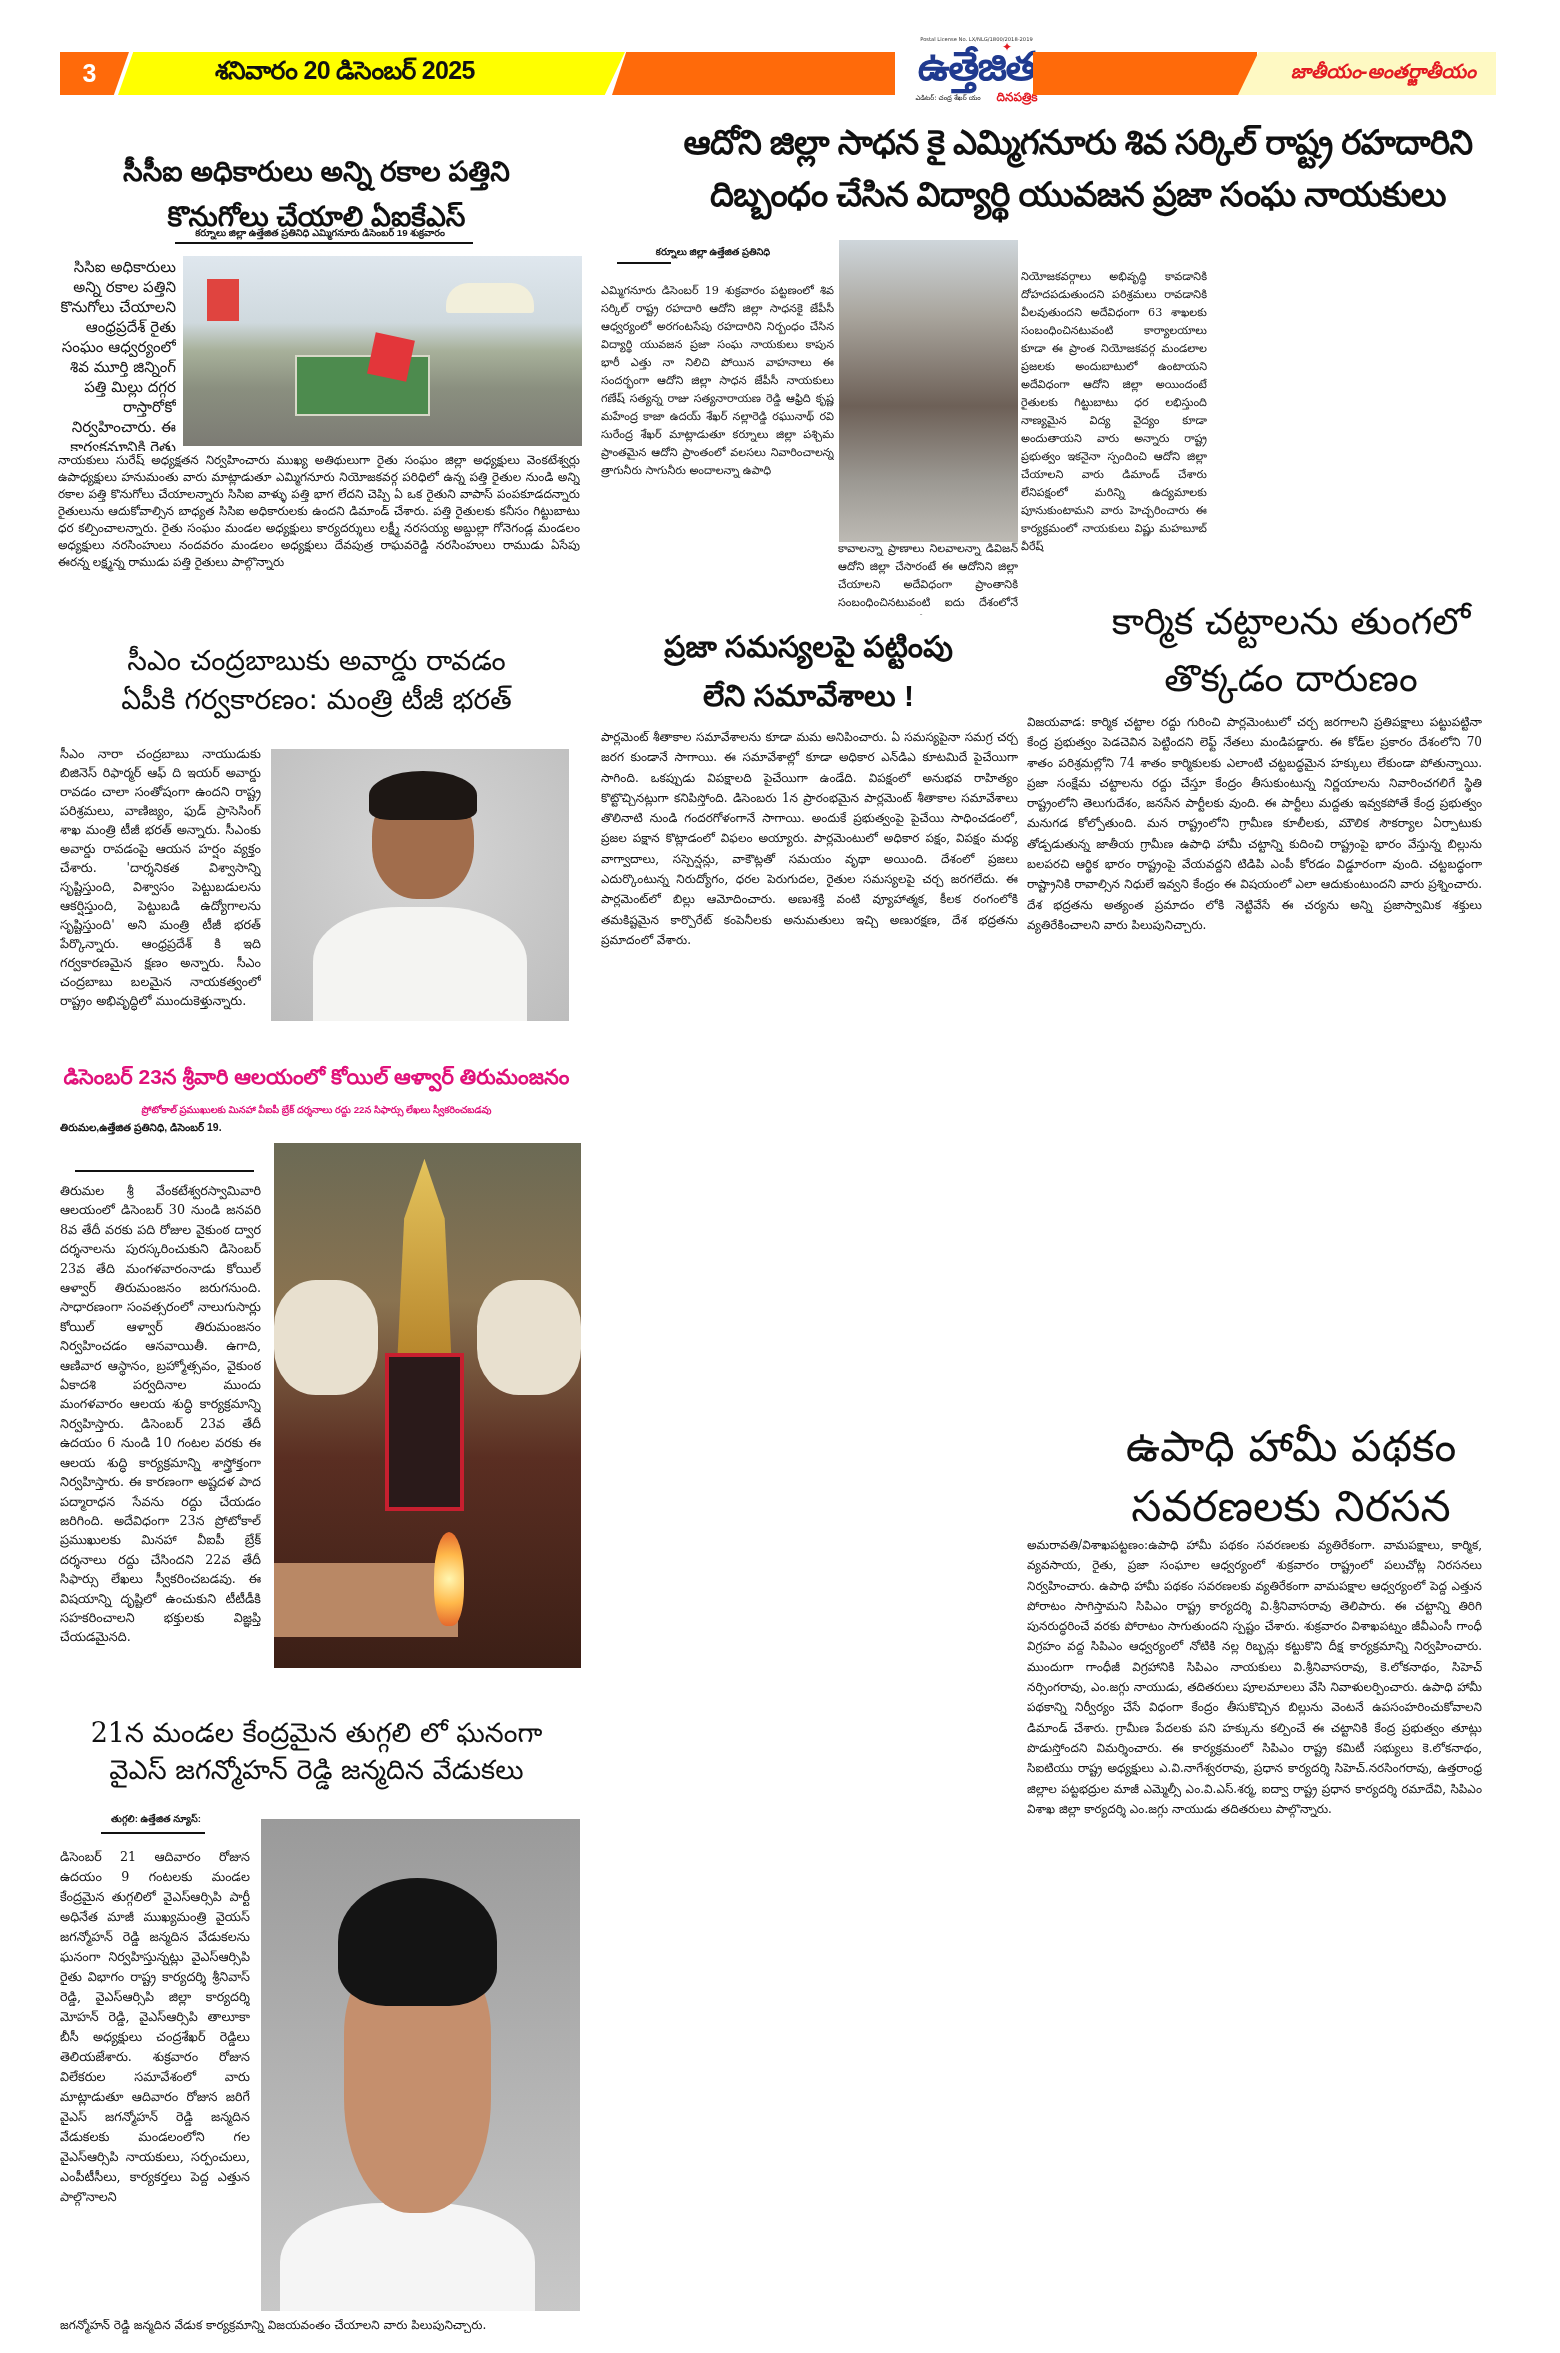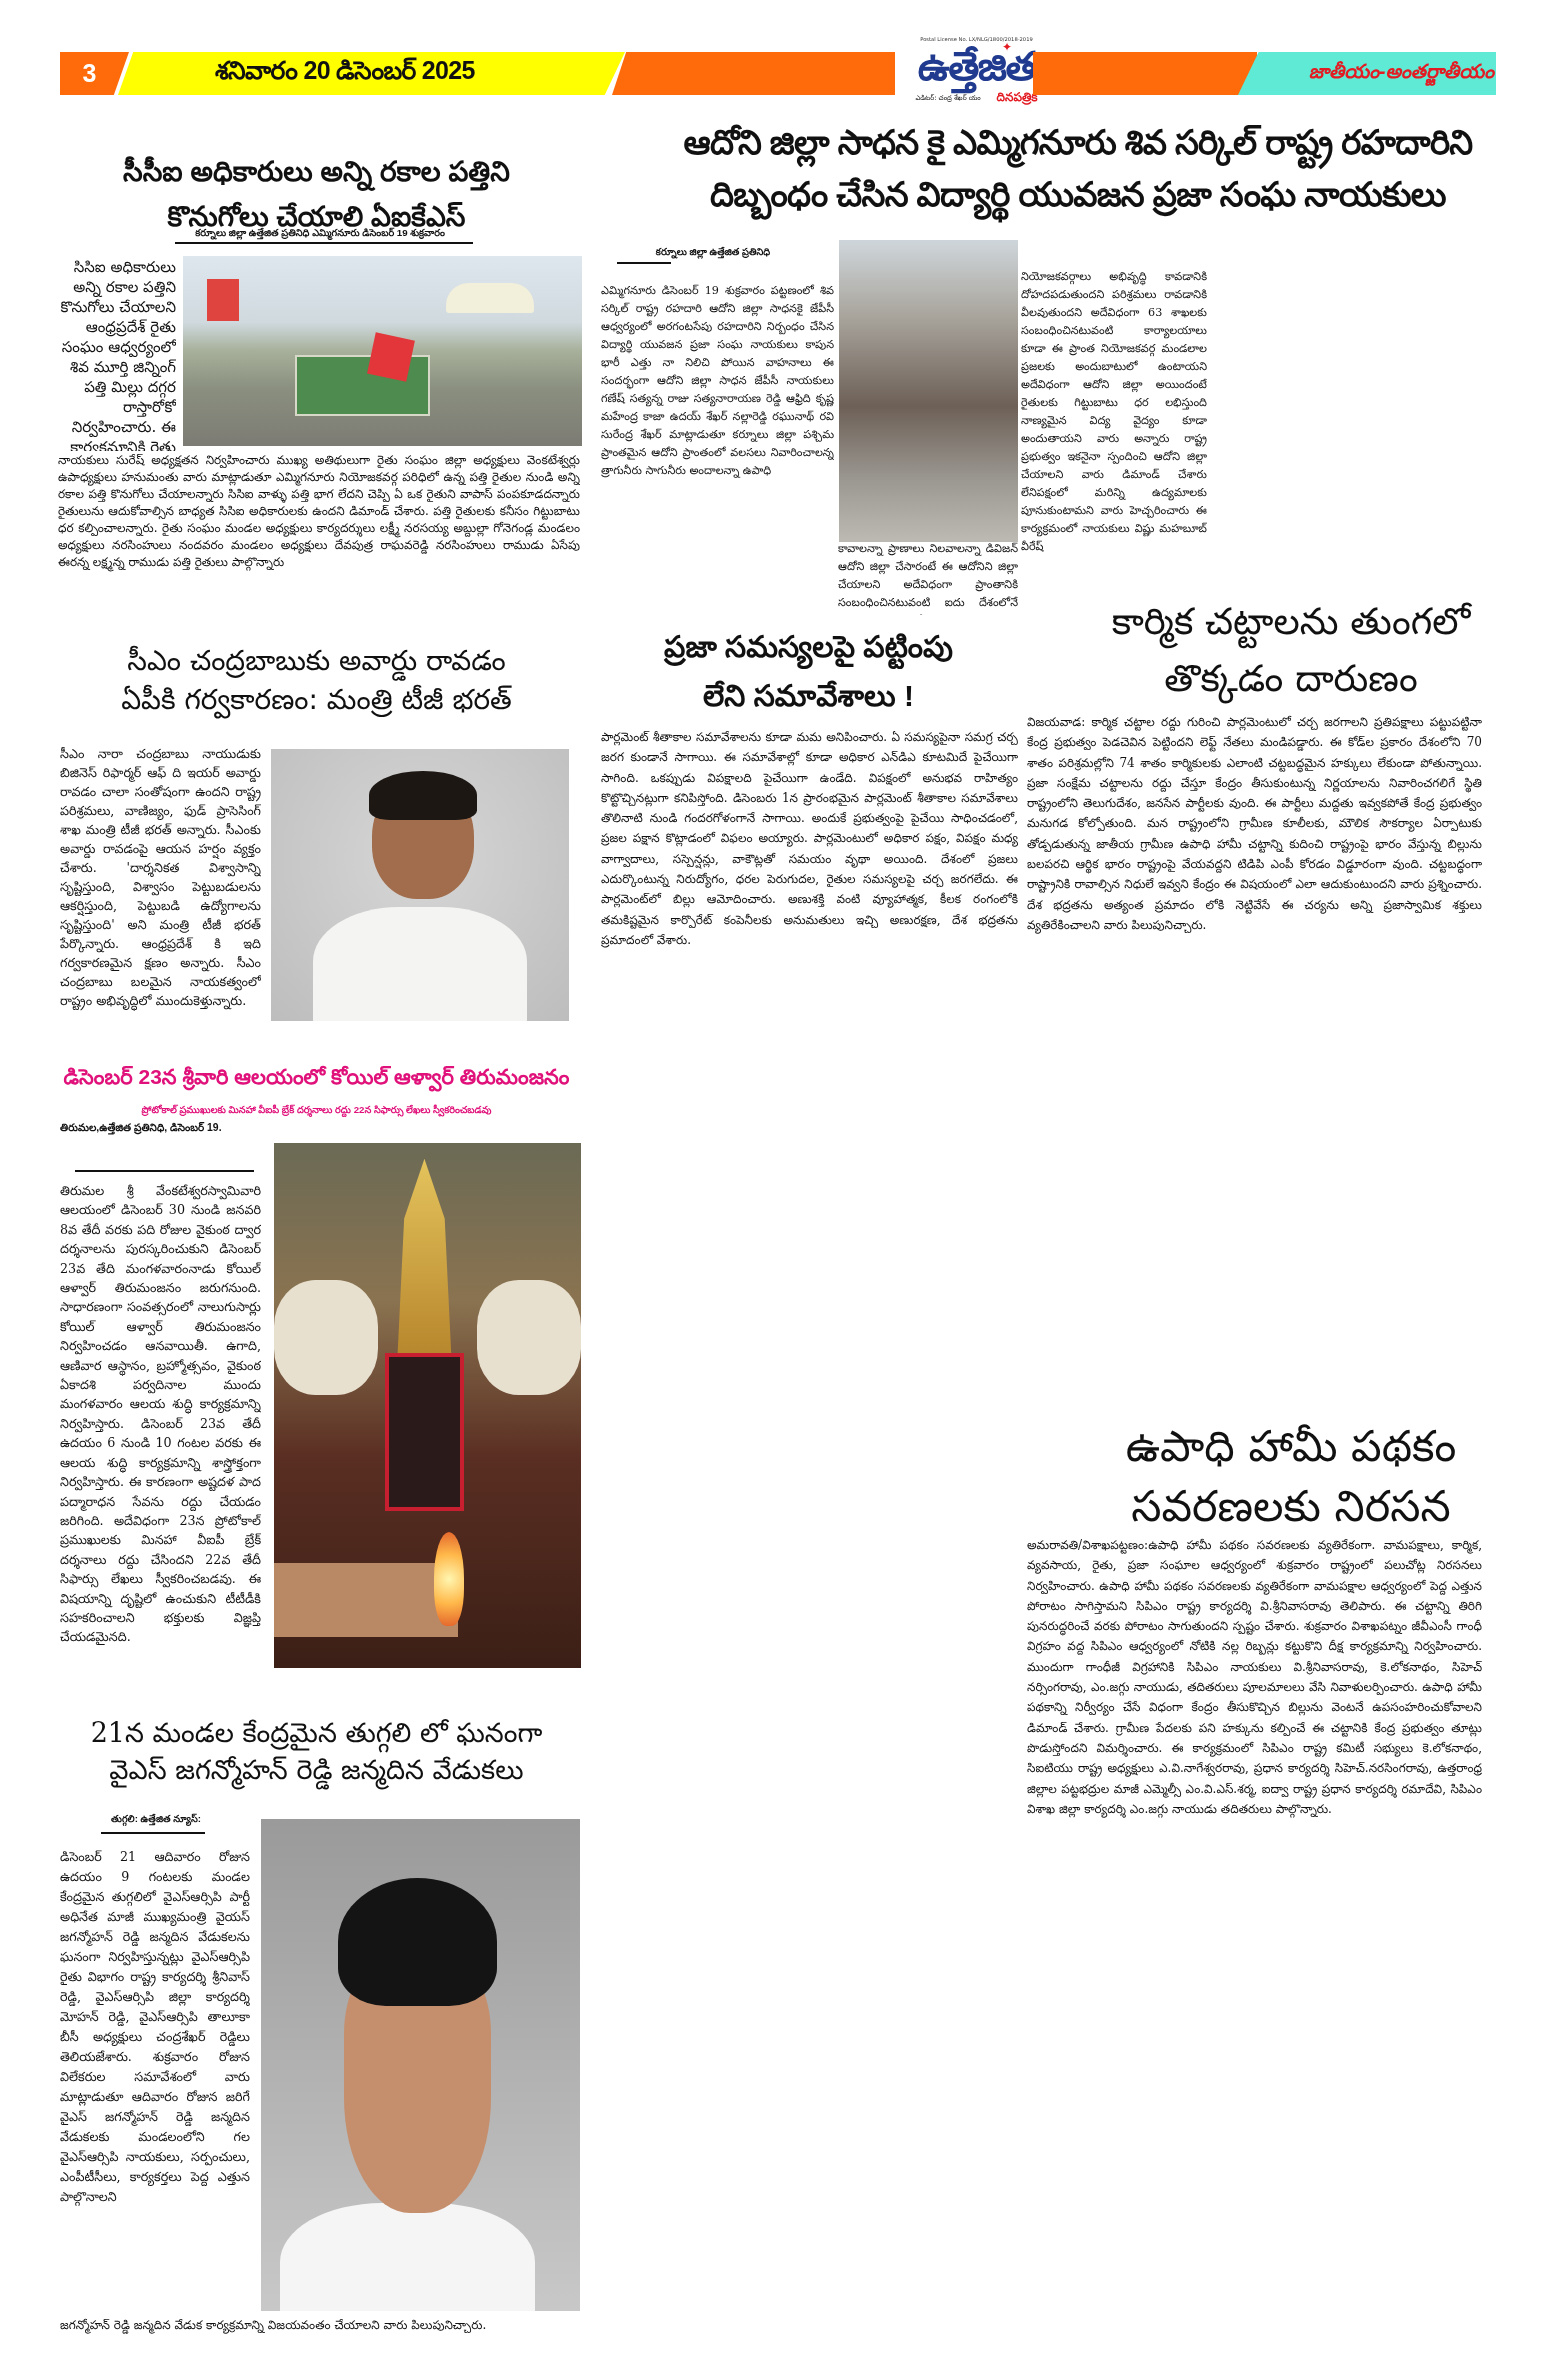--- a/index.html
+++ b/index.html
@@ -19,23 +19,23 @@
     display:flex; align-items:center; padding-left: 97px; color:#111; letter-spacing:-0.7px; }
   .mast .ob1 { position: absolute; left: 552px; top: 0; width: 283px; height: 43px; background: #ff6a0a;
     clip-path: polygon(5% 0,100% 0,100% 100%,0 100%); }
   .mast .logo { position: absolute; left: 842px; top: -16.4px; width: 149px; height: 82px; text-align:center; }
   .mast .logo .lic { font-size: 5.2px; color:#333; }
   .mast .logo .name { font: bold 40px "DejaVu Serif", serif; color:#203a8f; line-height: 48px; letter-spacing: -1.5px; }
   .mast .logo .bird { position:absolute; right: 39px; top: 4.5px; color:#e31b23; font-size: 12px; }
   .mast .logo .tag { display:flex; justify-content:space-between; align-items:center; font-size: 6.7px; padding: 0 13.4px; }
   .mast .logo .tag .dp { color:#e31b23; font-weight:bold; font-size: 12px; }
   .mast .ob2 { position: absolute; left: 973px; top: 0; width: 224px; height: 43px; background: #ff6a0a; }
-  .mast .sect { position: absolute; left: 1178px; top: 0; width: 258px; height: 43px; background: #5eead4;
+  .mast .sect { position: absolute; left: 1178px; top: 0; width: 258px; height: 43px; background: #fef9c3;
     clip-path: polygon(8% 0,100% 0,100% 100%,0 100%); color:#e31b23; font: italic bold 19.4px "Liberation Sans", sans-serif;
-    display:flex; align-items:center; justify-content:flex-end; padding-right: 2px; }
+    display:flex; align-items:center; justify-content:flex-end; padding-right: 20px; }
 
   
   .hl { position: absolute; text-align: center; color:#111; }
   .hl-bold { font-family: "Liberation Sans", sans-serif; font-weight: bold; }
   .hl-light { font-family: "DejaVu Sans", sans-serif; font-weight: normal; }
   .hl-serif { font-family: "DejaVu Serif", serif; font-weight: normal; }
   .byline { position:absolute; font: bold 11.2px "Liberation Sans", sans-serif; text-align:center; }
   .rule { position:absolute; height: 1.5px; background:#111; }
 
   

